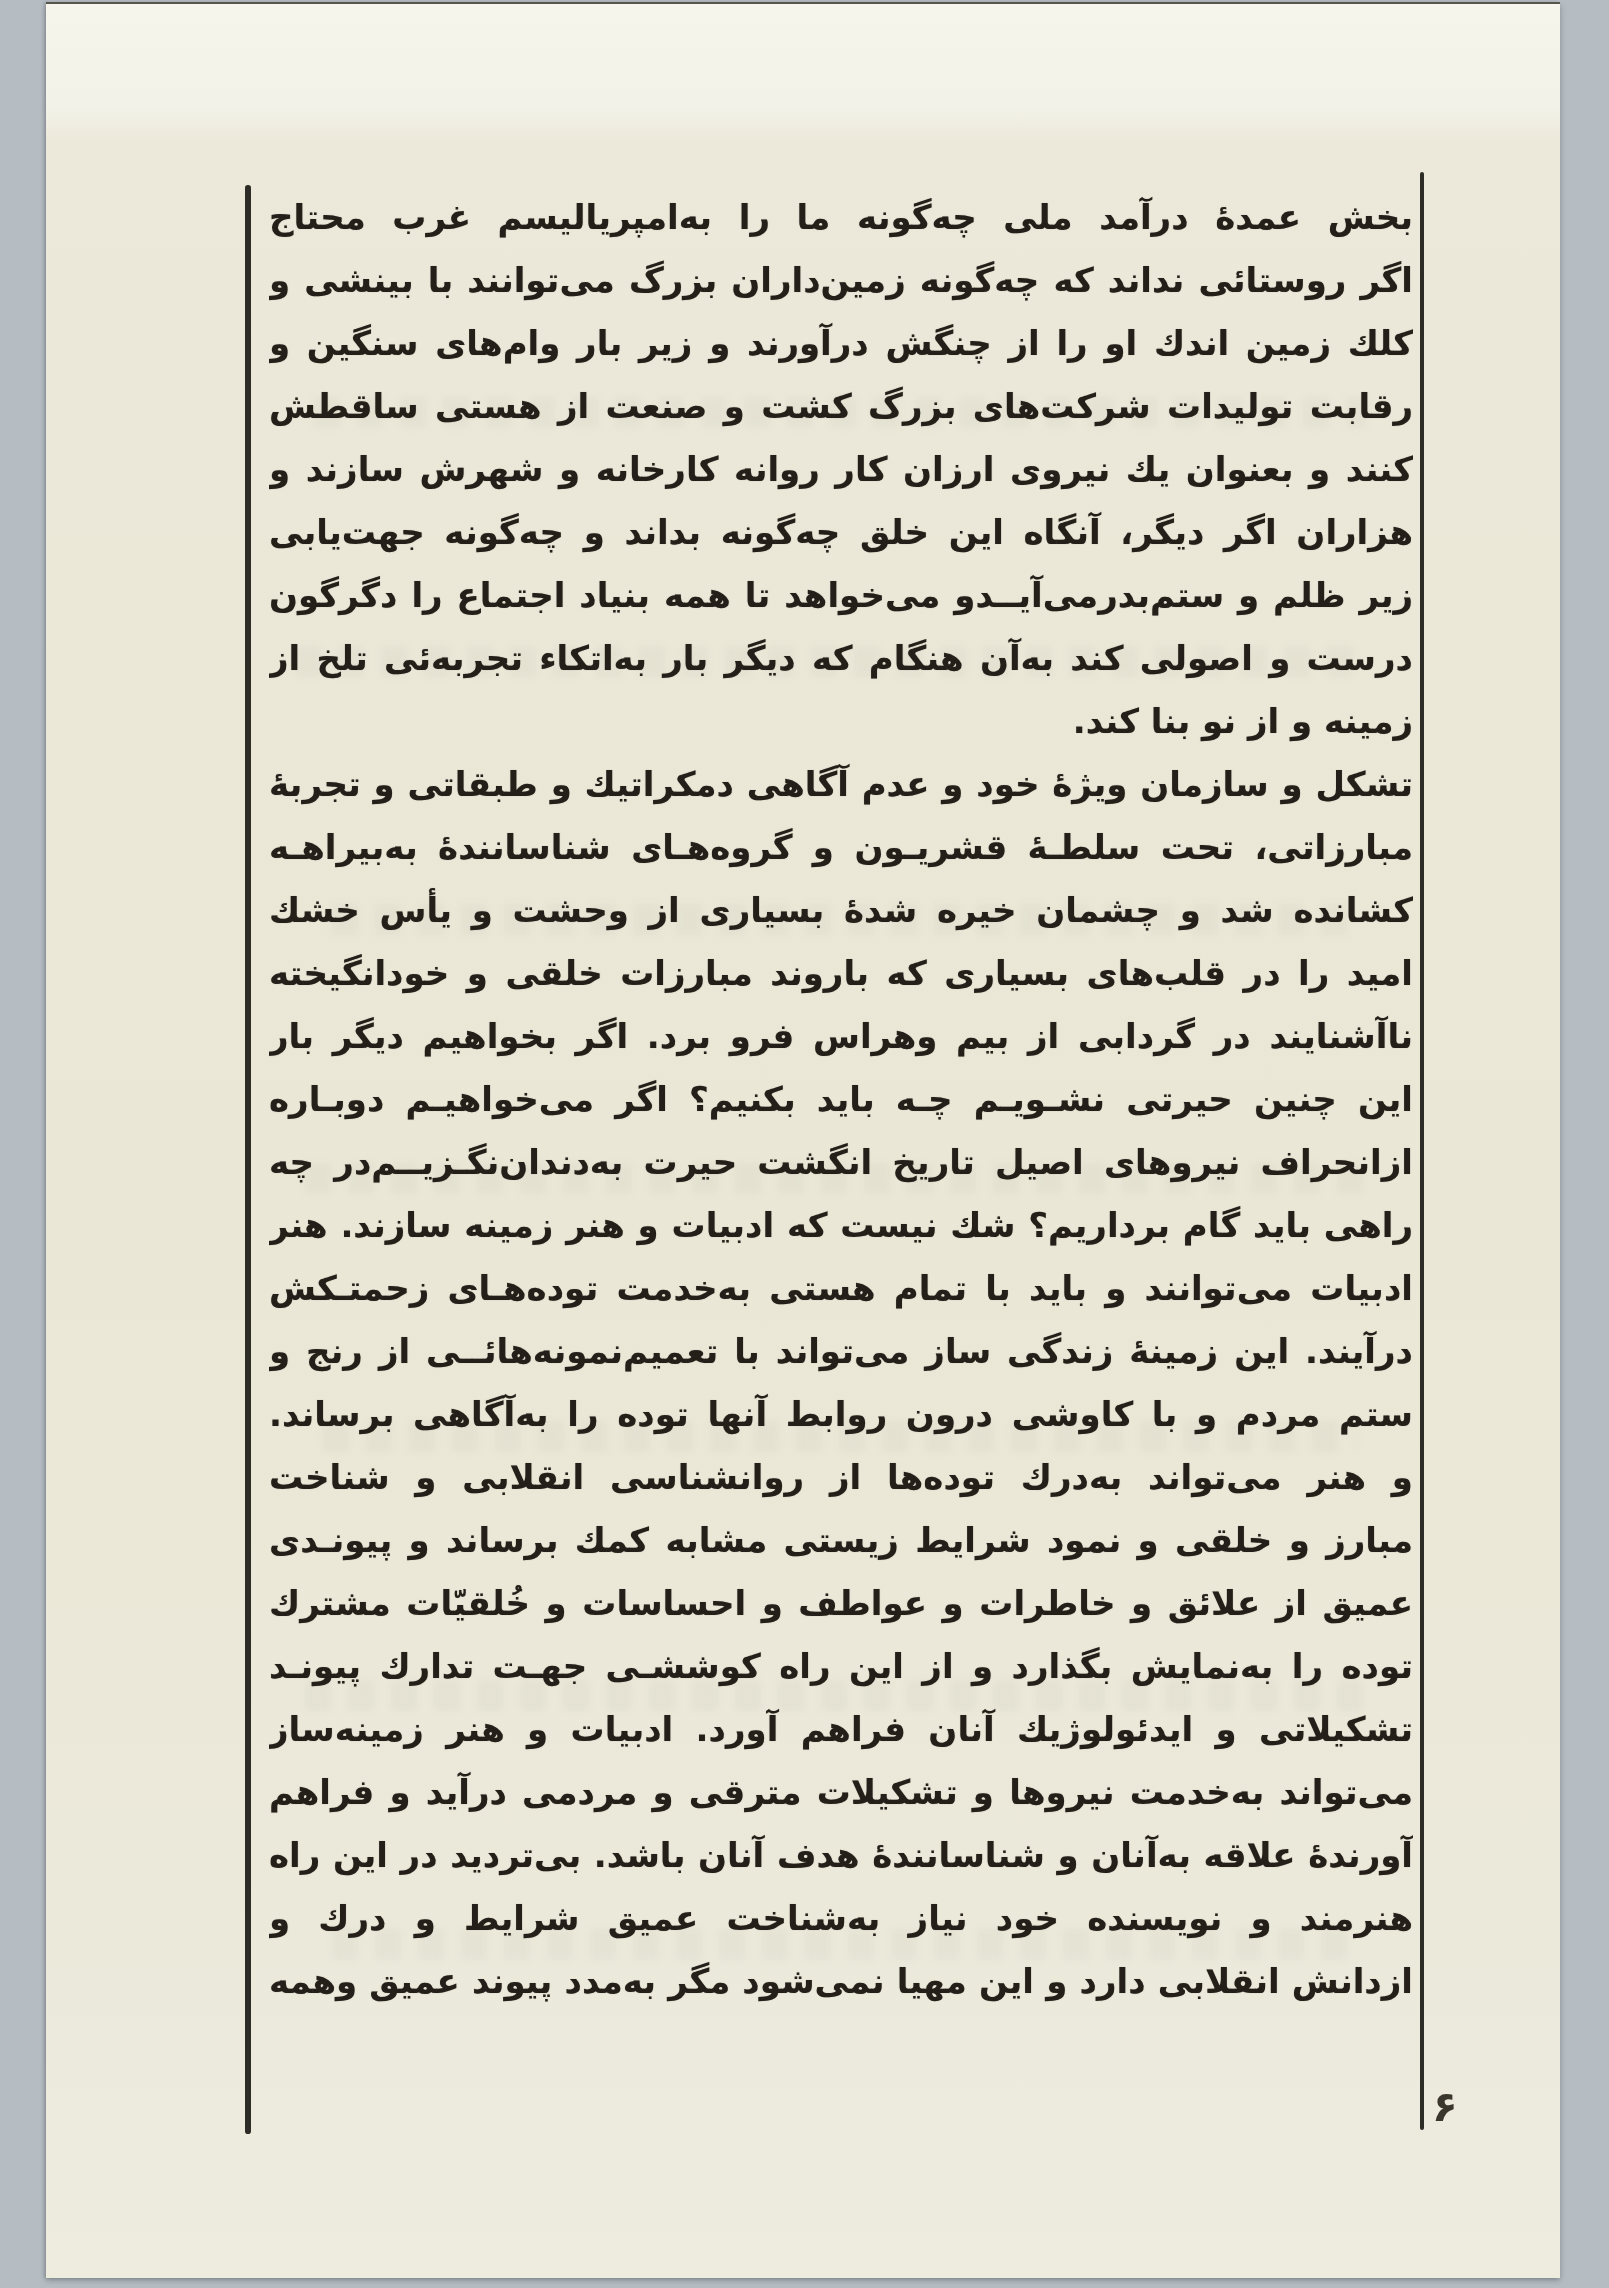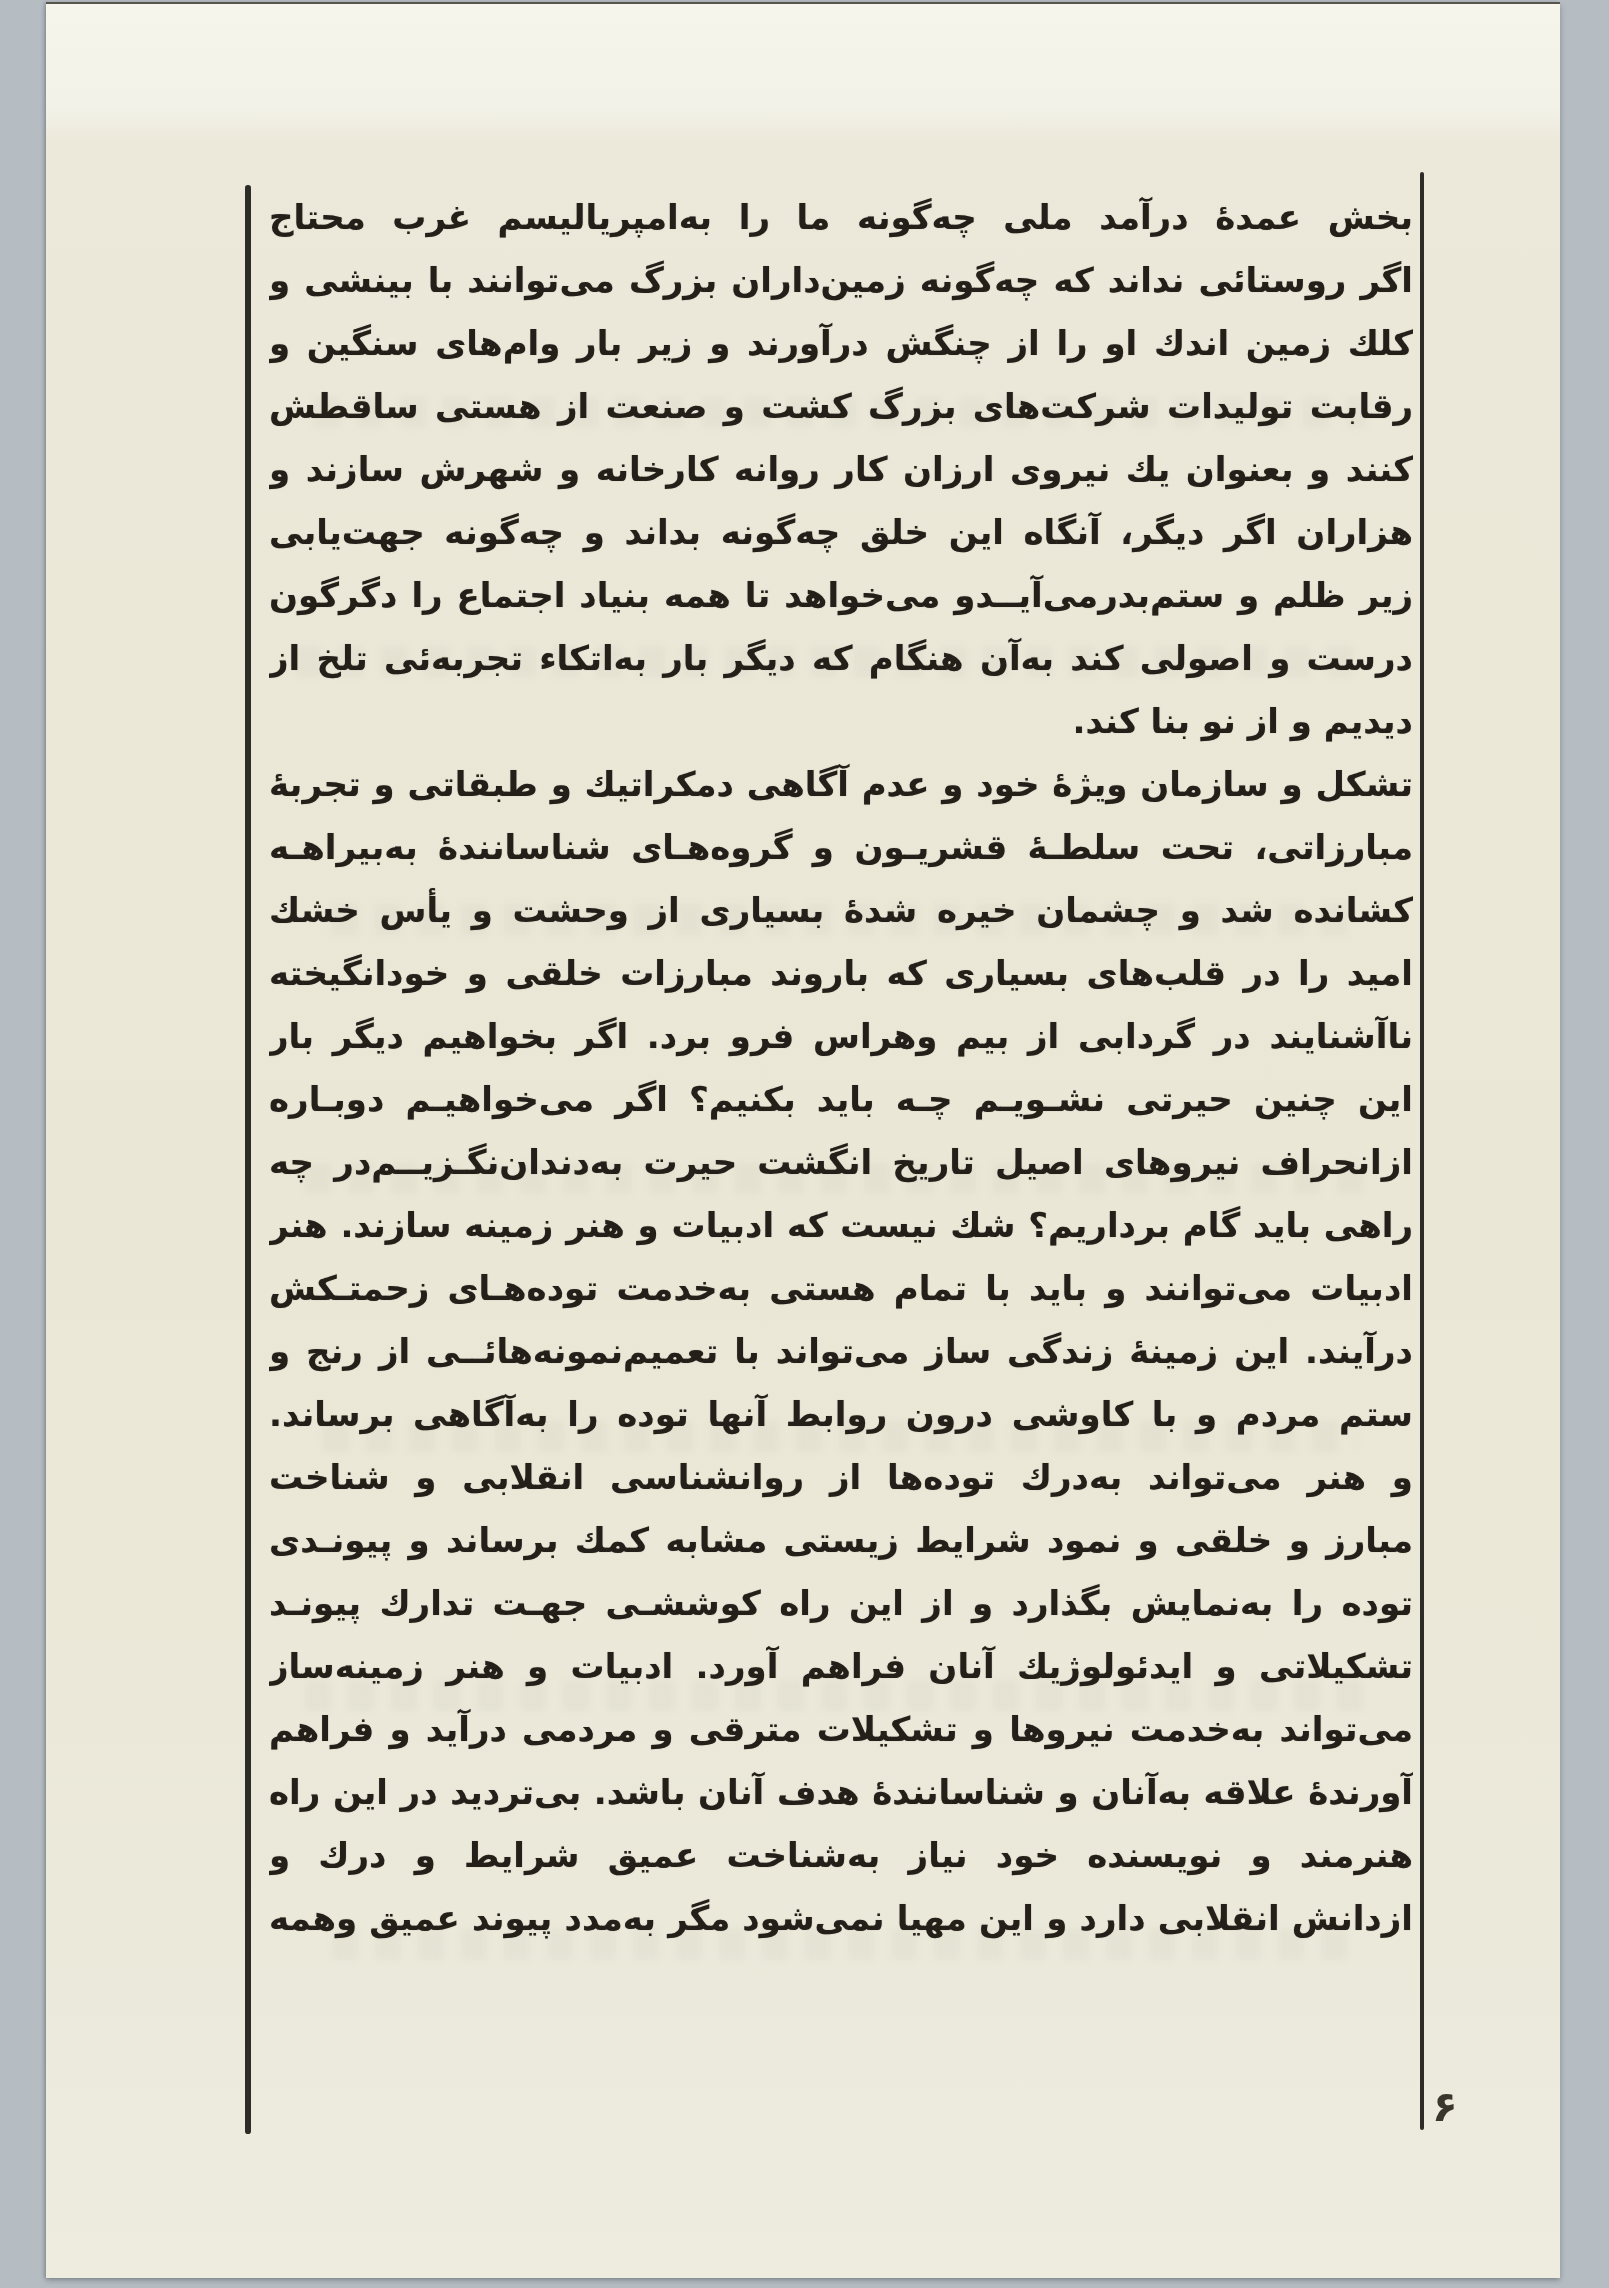--- a/index.html
+++ b/index.html
@@ -72,34 +72,35 @@
 
   <div class="textcol">
     <div class="line">بخش عمدۀ درآمد ملی چه‌گونه ما را به‌امپریالیسم غرب محتاج می‌کند.</div>
     <div class="line">اگر روستائی نداند که چه‌گونه زمین‌داران بزرگ می‌توانند با بینشی و</div>
     <div class="line">کلك زمین اندك او را از چنگش درآورند و زیر بار وام‌های سنگین و</div>
     <div class="line">رقابت تولیدات شرکت‌های بزرگ کشت و صنعت از هستی ساقطش</div>
     <div class="line">کنند و بعنوان یك نیروی ارزان کار روانه کارخانه و شهرش سازند و</div>
     <div class="line">هزاران اگر دیگر، آنگاه این خلق چه‌گونه بداند و چه‌گونه جهت‌یابی</div>
     <div class="line">زیر ظلم و ستم‌بدرمی‌آیــدو می‌خواهد تا همه بنیاد اجتماع را دگرگون</div>
     <div class="line">درست و اصولی کند به‌آن هنگام که دیگر بار به‌اتکاء تجربه‌ئی تلخ از</div>
-    <div class="line para-end">دیدیم و از نو بنا کند.</div>
+    <div class="line para-end">زمینه و از نو بنا کند.</div>
     <div class="line">تشکل و سازمان ویژۀ خود و عدم آگاهی دمکراتیك و طبقاتی و تجربۀ</div>
     <div class="line">مبارزاتی، تحت سلطـۀ قشریـون و گروه‌هـای شناسانندۀ به‌بیراهـه</div>
     <div class="line">کشانده شد و چشمان خیره شدۀ بسیاری از وحشت و یأس خشك کردو</div>
     <div class="line">امید را در قلب‌های بسیاری که باروند مبارزات خلقی و خودانگیخته</div>
     <div class="line">ناآشنایند در گردابی از بیم وهراس فرو برد. اگر بخواهیم دیگر بار دچار</div>
     <div class="line">این چنین حیرتی نشـویـم چـه باید بکنیم؟ اگر می‌خواهیـم دوبـاره</div>
     <div class="line">ازانحراف نیروهای اصیل تاریخ انگشت حیرت به‌دندان‌نگـزیــم‌در چه</div>
     <div class="line">راهی باید گام برداریم؟ شك نیست که ادبیات و هنر زمینه سازند. هنر و</div>
     <div class="line">ادبیات می‌توانند و باید با تمام هستی به‌خدمت توده‌هـای زحمتـکش</div>
     <div class="line">درآیند. این زمینۀ زندگی ساز می‌تواند با تعمیم‌نمونه‌هائــی از رنج و</div>
     <div class="line">ستم مردم و با کاوشی درون روابط آنها توده را به‌آگاهی برساند. ادبیات</div>
     <div class="line">و هنر می‌تواند به‌درك توده‌ها از روانشناسی انقلابی و شناخت نمونه‌های</div>
     <div class="line">مبارز و خلقی و نمود شرایط زیستی مشابه کمك برساند و پیونـدی</div>
+    <div class="line">عمیق از علائق و خاطرات و عواطف و احساسات و خُلقیّات مشترك</div>
     <div class="line">توده را به‌نمایش بگذارد و از این راه کوششـی جهـت تدارك پیونـد</div>
     <div class="line">تشکیلاتی و ایدئولوژیك آنان فراهم آورد. ادبیات و هنر زمینه‌ساز است.</div>
     <div class="line">می‌تواند به‌خدمت نیروها و تشکیلات مترقی و مردمی درآید و فراهم</div>
     <div class="line">آورندۀ علاقه به‌آنان و شناسانندۀ هدف آنان باشد. بی‌تردید در این راه</div>
     <div class="line">هنرمند و نویسنده خود نیاز به‌شناخت عمیق شرایط و درك و بینشی‌پویا</div>
     <div class="line">ازدانش انقلابی دارد و این مهیا نمی‌شود مگر به‌مدد پیوند عمیق وهمه</div>
   </div>
 
   <div class="folio">۶</div>
 

